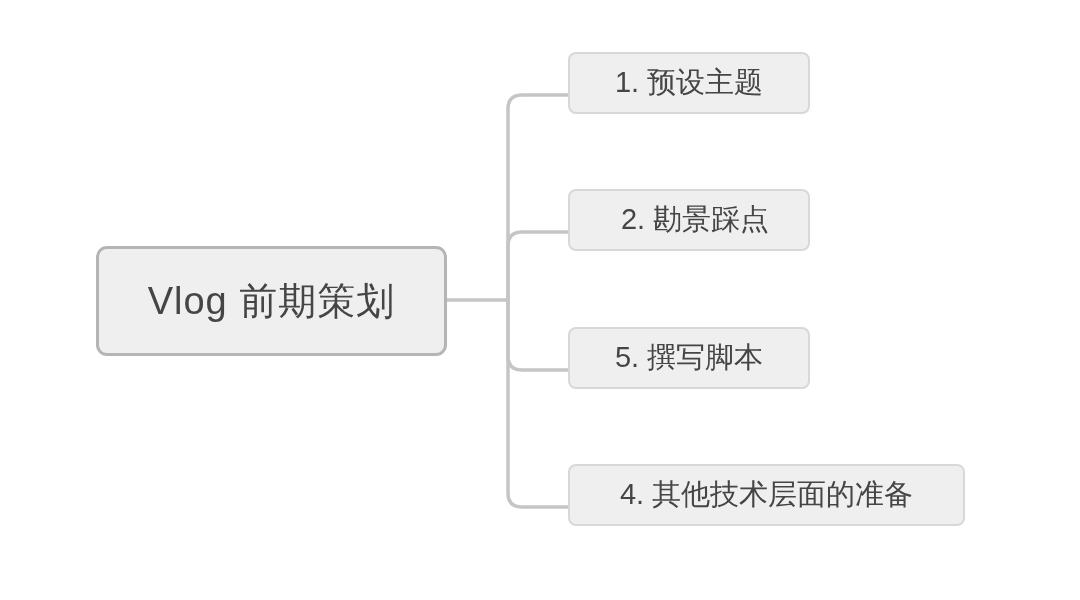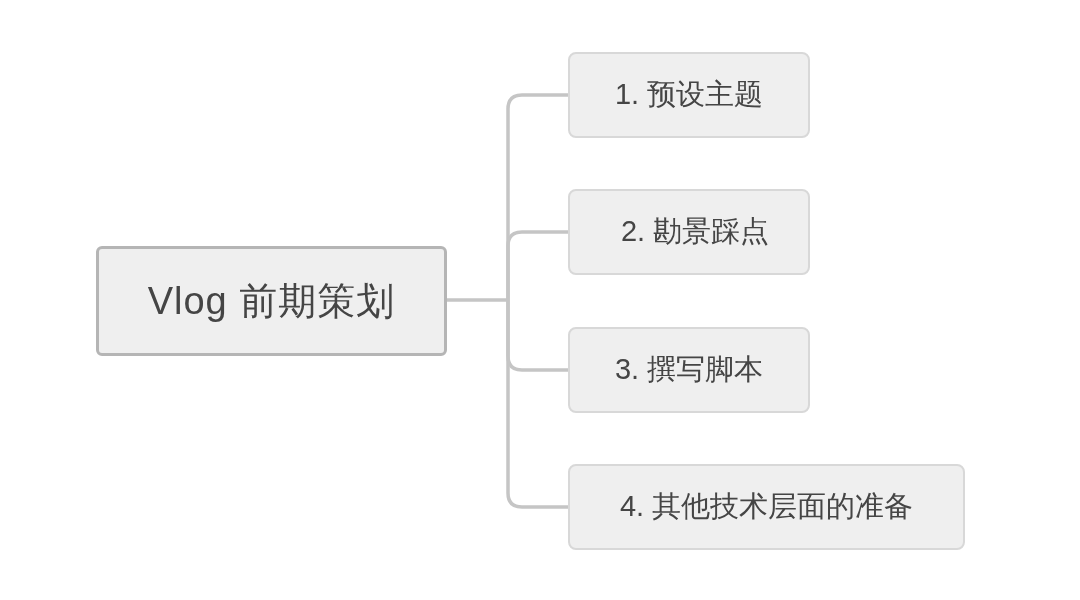--- a/index.html
+++ b/index.html
@@ -39,27 +39,27 @@
     justify-content: center;
     background: var(--node-fill);
     color: var(--text);
     white-space: nowrap;
     cursor: default;
   }
   .node.root {
     left: 96px; top: 246px;
     width: 351px; height: 110px;
     border: 3px solid var(--root-border);
-    border-radius: 6px;
+    border-radius: 11px;
     font-size: 38px;
     letter-spacing: 1px;
   }
   .node.child {
     left: 568px;
-    height: 86px;
+    height: 62px;
     border: 2px solid var(--child-border);
     border-radius: 8px;
     font-size: 29px;
   }
   .node.child-1 { top: 52px;  width: 242px; }
   .node.child-2 { top: 189px; width: 242px; padding-left: 12px; }
   .node.child-3 { top: 327px; width: 242px; }
   .node.child-4 { top: 464px; width: 397px; }
 </style>
 </head>
@@ -81,20 +81,20 @@
 
   <div class="node child child-1">
     <span>1. 预设主题</span>
   </div>
 
   <div class="node child child-2">
     <span>2. 勘景踩点</span>
   </div>
 
   <div class="node child child-3">
-    <span>3. 撰写脚本</span>
+    <span>5. 撰写脚本</span>
   </div>
 
   <div class="node child child-4">
     <span>4. 其他技术层面的准备</span>
   </div>
 
 </div>
 
 </body></html>

